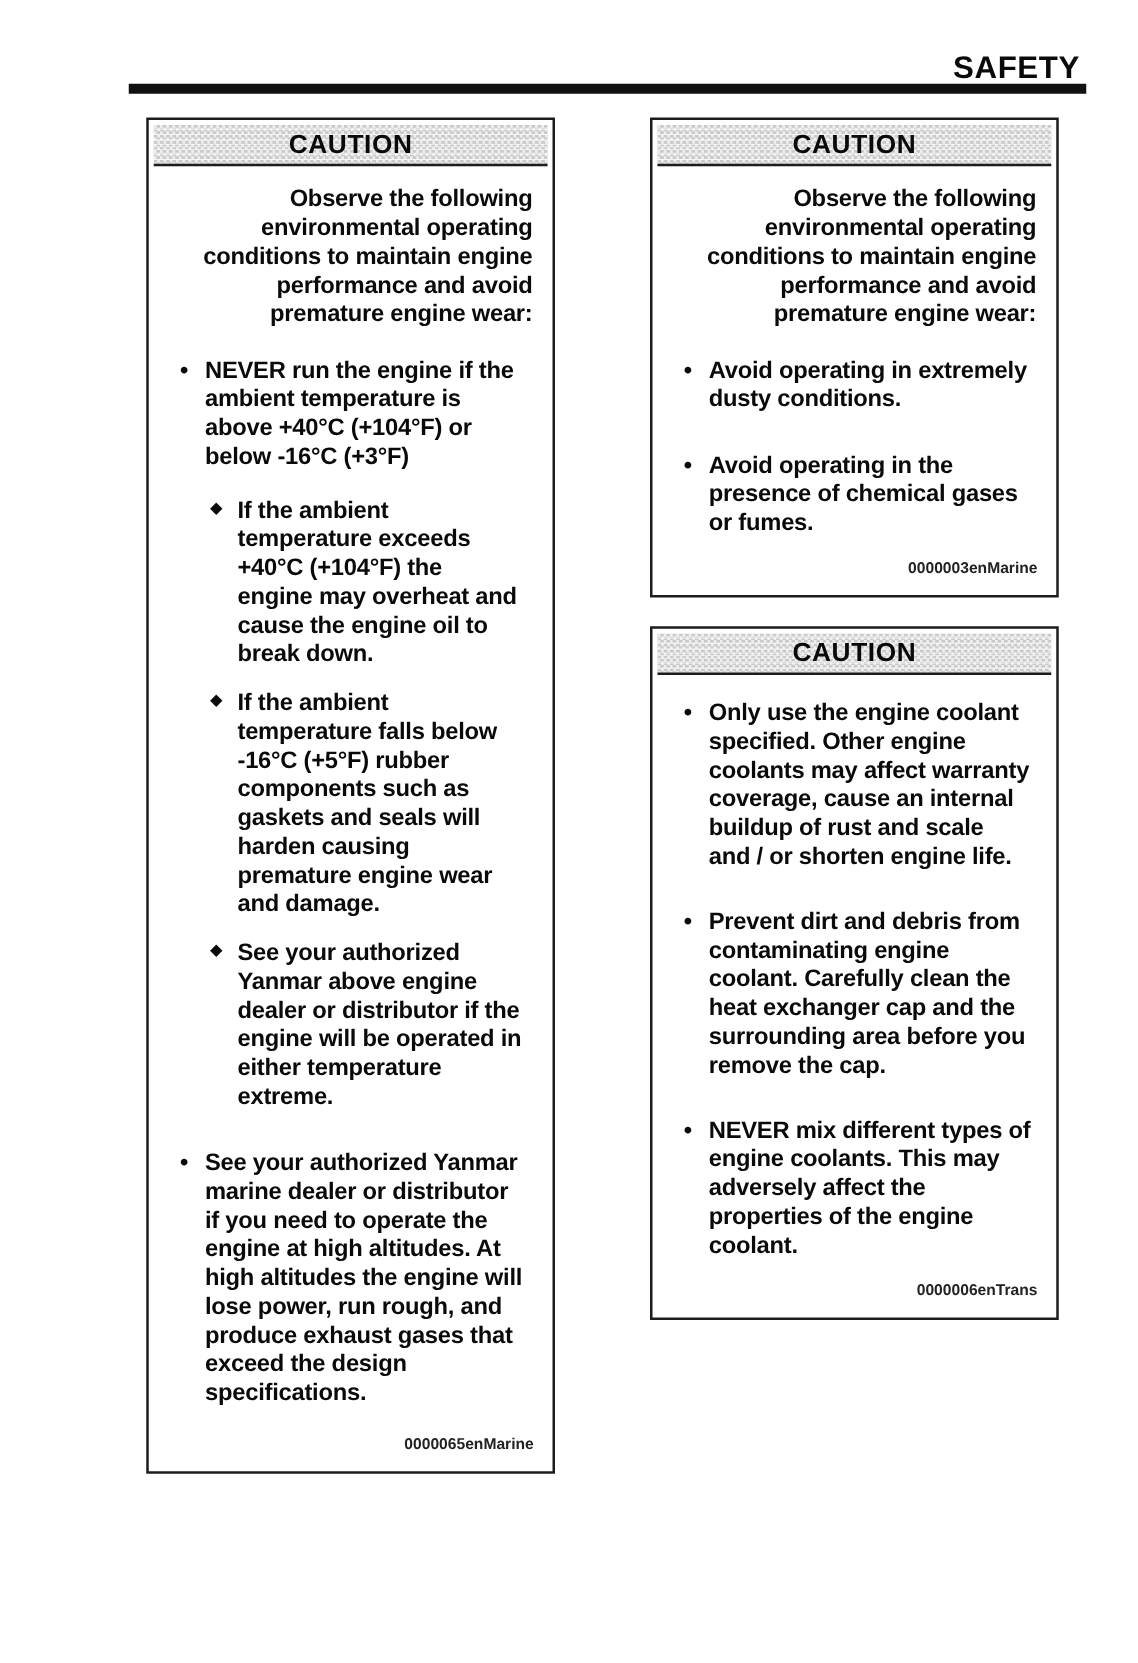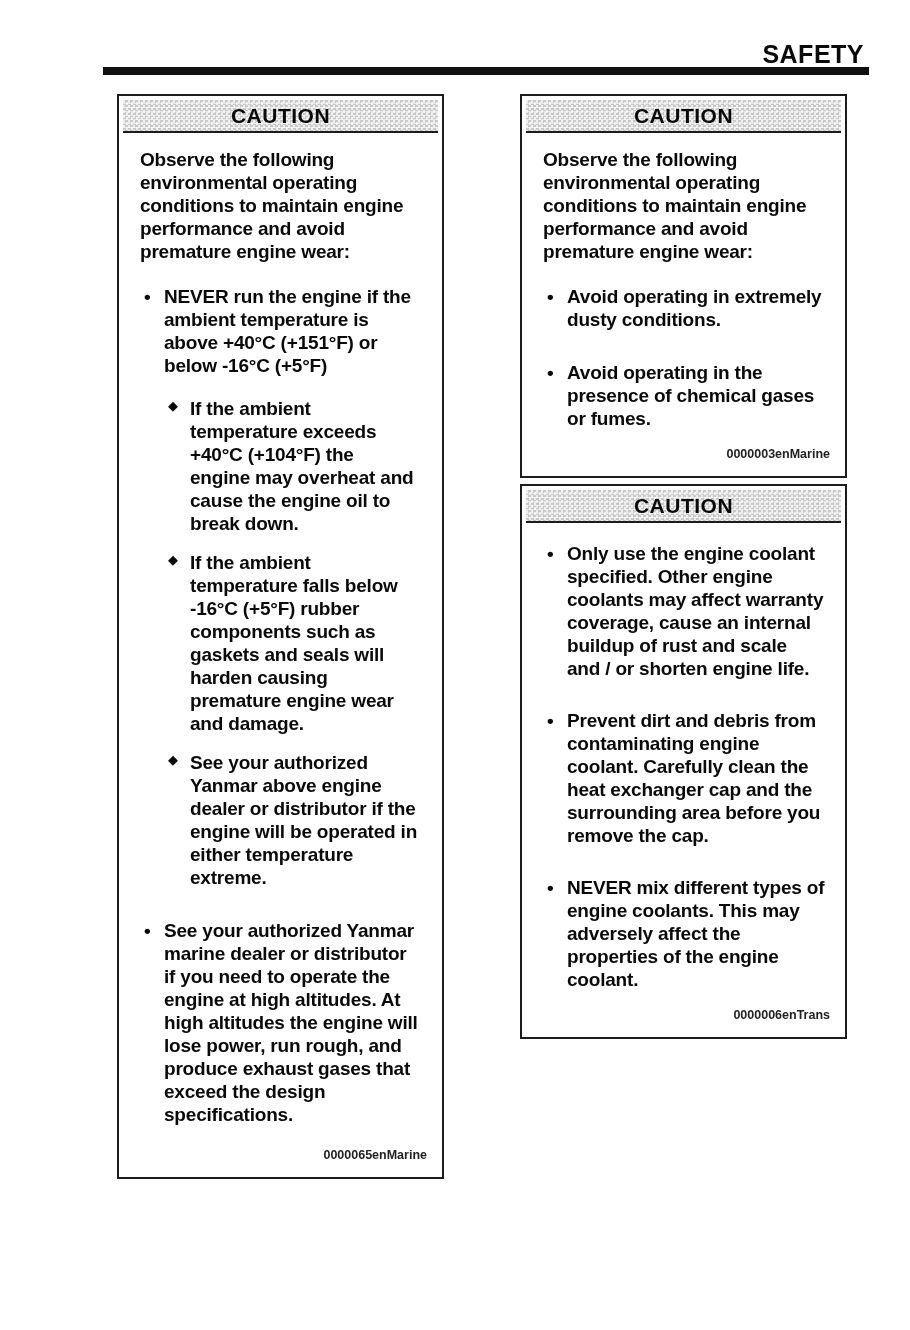--- a/index.html
+++ b/index.html
@@ -20,39 +20,39 @@
     position:absolute; top:59px; left:95px; width:766px; height:2px;
     background:#111;
   }
   .col { position:absolute; width:335px; }
   .col-left  { left:105px; top:82px; }
   .col-right { left:508px; top:82px; }
 
   .caution-box {
     border:2px solid #1c1c1c;
     background:#fff;
-    margin-bottom:6px;
+    margin-bottom:23px;
   }
   .caution-header {
     border-bottom:2px solid #1c1c1c;
     height:33px;
     display:flex; align-items:center; justify-content:center;
     font-size:21px; font-weight:bold; letter-spacing:0.5px;
     background-color:#e6e6e6;
     background-image:
       repeating-linear-gradient(0deg, rgba(255,255,255,.55) 0 1px, rgba(0,0,0,0) 1px 4px),
       repeating-conic-gradient(#c9c9c9 0% 25%, #eeeeee 0% 50%);
     background-size:100% 4px, 5px 5px;
   }
   .caution-body {
     padding:11px 8px 6px 13px;
     font-size:19px; font-weight:bold;
     line-height:23px; letter-spacing:-0.2px;
   }
-  .intro { margin-bottom:10px; }
+  .intro { margin-bottom:10px;text-align:right; }
   .item { display:flex; margin-bottom:10px; }
   .item.tight { margin-bottom:0; }
   .marker { flex:none; width:20px; }
   .itext { flex:1; }
   .subitems { margin-left:20px; }
   .sub { display:flex; }
   .sub .marker { width:22px; font-size:13px; padding-top:1px; }
   .doc-code {
     text-align:right;
     font-size:12.5px; font-weight:bold; letter-spacing:0;
@@ -94,21 +94,21 @@
   <div class="col col-left">
     <div class="caution-box">
       <div class="caution-header">
         <span>CAUTION</span>
       </div>
       <div class="caution-body">
         <div class="intro">Observe the following environmental operating conditions to maintain engine performance and avoid premature engine wear:</div>
 
         <div class="item tight">
           <span class="marker">•</span>
-          <span class="itext">NEVER run the engine if the ambient temperature is above +40°C (+151°F) or below -16°C (+5°F)</span>
+          <span class="itext">NEVER run the engine if the ambient temperature is above +40°C (+104°F) or below -16°C (+3°F)</span>
         </div>
         <div class="subitems">
           <div class="sub">
             <span class="marker">◆</span>
             <span class="itext">If the ambient temperature exceeds +40°C (+104°F) the engine may overheat and cause the engine oil to break down.</span>
           </div>
           <div class="sub">
             <span class="marker">◆</span>
             <span class="itext">If the ambient temperature falls below -16°C (+5°F) rubber components such as gaskets and seals will harden causing premature engine wear and damage.</span>
           </div>

